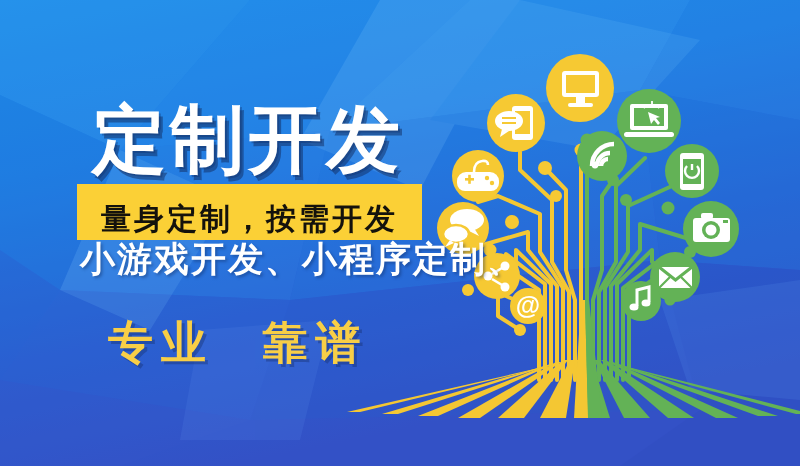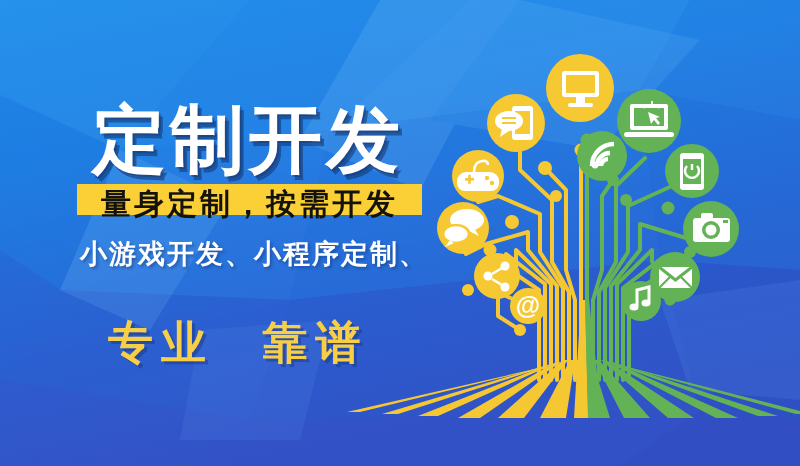--- a/index.html
+++ b/index.html
@@ -16,29 +16,29 @@
   .copy{position:absolute;left:0;top:0;width:450px;height:466px;}
 
   .title{
     position:absolute;left:92px;top:84px;
     font-size:74px;line-height:80px;font-weight:700;color:#ffffff;
     letter-spacing:4px;white-space:nowrap;
     text-shadow:4px 5px 0 rgba(18,44,96,.50), 2px 2px 0 rgba(18,44,96,.35);
     margin-top:16px;
   }
   .sub-banner{
-    position:absolute;left:77px;top:184px;width:345px;height:31px;
-    background:#FBD036;display:flex;align-items:flex-start;justify-content:center;
+    position:absolute;left:77px;top:184px;width:345px;height:56px;
+    background:#FBD036;display:flex;align-items:flex-end;justify-content:center;
   }
   .sub-banner span{
     font-size:30px;font-weight:700;color:#14120c;letter-spacing:3px;white-space:nowrap;
   }
   .tagline{
     position:absolute;left:80px;top:236px;
-    font-size:27px;font-weight:700;color:#ffffff;letter-spacing:2px;white-space:nowrap;
+    font-size:35px;font-weight:700;color:#ffffff;letter-spacing:2px;white-space:nowrap;
     text-shadow:2px 2px 3px rgba(16,40,92,.40);
   }
   .slogan{
     position:absolute;left:108px;top:313px;
     font-size:45px;font-weight:700;color:#F8CE46;letter-spacing:8px;white-space:nowrap;
     text-shadow:3px 3px 0 rgba(20,46,104,.38);
   }
   .slogan .gap{letter-spacing:0;padding:0 18px;}
 
   

